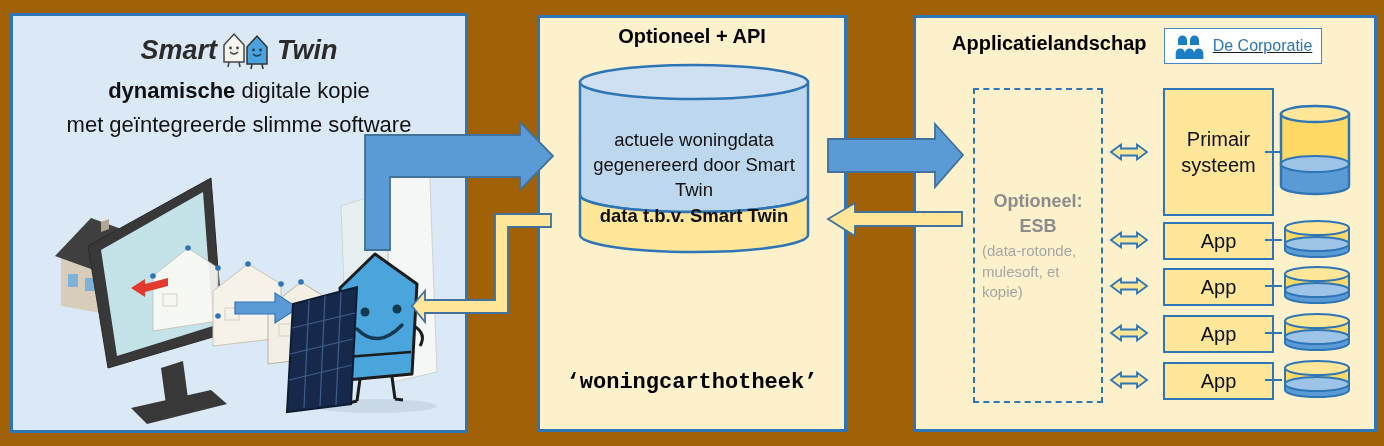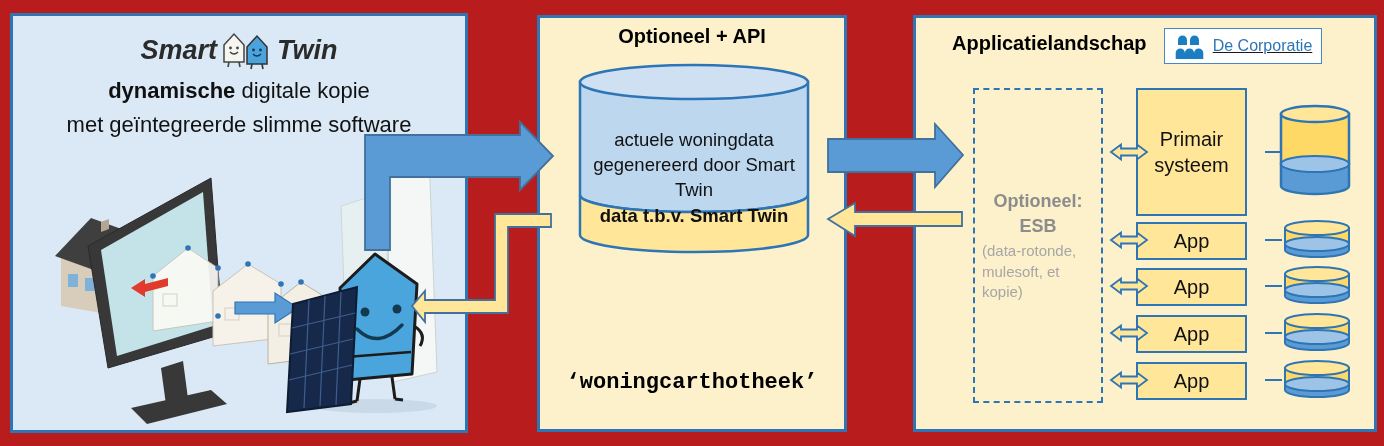--- a/index.html
+++ b/index.html
@@ -1,16 +1,16 @@
 <!DOCTYPE html>
 <html style="--panel-border: #2e75b6; --left-panel-bg: #dbe9f6; --cream-bg: #fdf1cb; --arrow-blue: #5b9bd5; --arrow-stroke: #41719c; --arrow-yellow: #ffe699; --box-yellow: #ffe699; --cylinder-blue: #bdd7ee; --cylinder-blue-top: #cfe0f3; --cylinder-yellow: #ffd966; --db-blue: #5b9bd5; --db-light-blue: #9dc3e6; --esb-text: #8c8c8c; --esb-subtext: #a6a6a6; --brand-blue: #2e75b6; --text-dark: #1a1a1a;"><head>
 <meta charset="utf-8">
 <style>
   html,body{margin:0;padding:0;background:#fff;}
-  .canvas{position:relative;width:1384px;height:446px;background:#b91c1c;
+  .canvas{position:relative;width:1384px;height:446px;background:#a16207;
           font-family:"Liberation Sans",sans-serif;color:var(--text-dark);overflow:hidden;}
   .panel{position:absolute;box-sizing:border-box;border:3px solid var(--panel-border);}
   .left-panel{left:10px;top:13px;width:458px;height:420px;background:var(--left-panel-bg);}
   .mid-panel{left:537px;top:15px;width:310px;height:417px;background:var(--cream-bg);}
   .right-panel{left:913px;top:15px;width:464px;height:417px;background:var(--cream-bg);}
 
   
   .logo-row{position:absolute;top:14px;left:0;width:100%;display:flex;justify-content:center;
             align-items:center;gap:4px;font-style:italic;font-weight:bold;font-size:27px;color:#2b2b2b;}
   .tagline{position:absolute;left:0;width:100%;text-align:center;font-size:22px;color:#111;}
@@ -31,21 +31,21 @@
   .right-title{position:absolute;left:36px;top:14px;font-weight:bold;font-size:20px;color:#000;}
   .badge{position:absolute;left:248px;top:10px;width:158px;height:36px;background:#fff;
          border:1.5px solid #4a86c5;box-sizing:border-box;display:flex;align-items:center;
          justify-content:center;gap:8px;text-decoration:underline;}
   .badge-label{color:var(--brand-blue);font-size:16px;}
   .esb-box{position:absolute;left:57px;top:70px;width:130px;height:315px;box-sizing:border-box;
            border:2.5px dashed var(--panel-border);display:flex;flex-direction:column;
            justify-content:center;align-items:center;}
   .esb-l1,.esb-l2{font-weight:bold;font-size:18px;color:var(--esb-text);line-height:1.4;}
   .esb-l3{font-size:15px;color:var(--esb-subtext);width:112px;line-height:1.35;margin-top:2px;}
-  .sysbox{position:absolute;left:220px;width:111px;box-sizing:border-box;background:var(--box-yellow);
+  .sysbox{position:absolute;left:247px;width:111px;box-sizing:border-box;background:var(--box-yellow);
           border:2.5px solid var(--panel-border);display:flex;align-items:center;justify-content:center;
           text-align:center;font-size:20px;color:#111;line-height:1.3;}
   .primair{top:70px;height:128px;}
   .appbox{height:38px;}
   .app1{top:204px;} .app2{top:250px;} .app3{top:297px;} .app4{top:344px;}
   .dbl-arrow{position:absolute;left:193px;width:40px;height:20px;}
   .da1{top:124px;} .da2{top:212px;} .da3{top:258px;} .da4{top:305px;} .da5{top:352px;}
   .connector{position:absolute;left:349px;width:17px;height:0;border-top:2.5px solid var(--panel-border);}
   .cn1{top:133px;} .cn2{top:221px;} .cn3{top:267px;} .cn4{top:314px;} .cn5{top:361px;}
   .bigcyl{position:absolute;left:362px;top:86px;}

